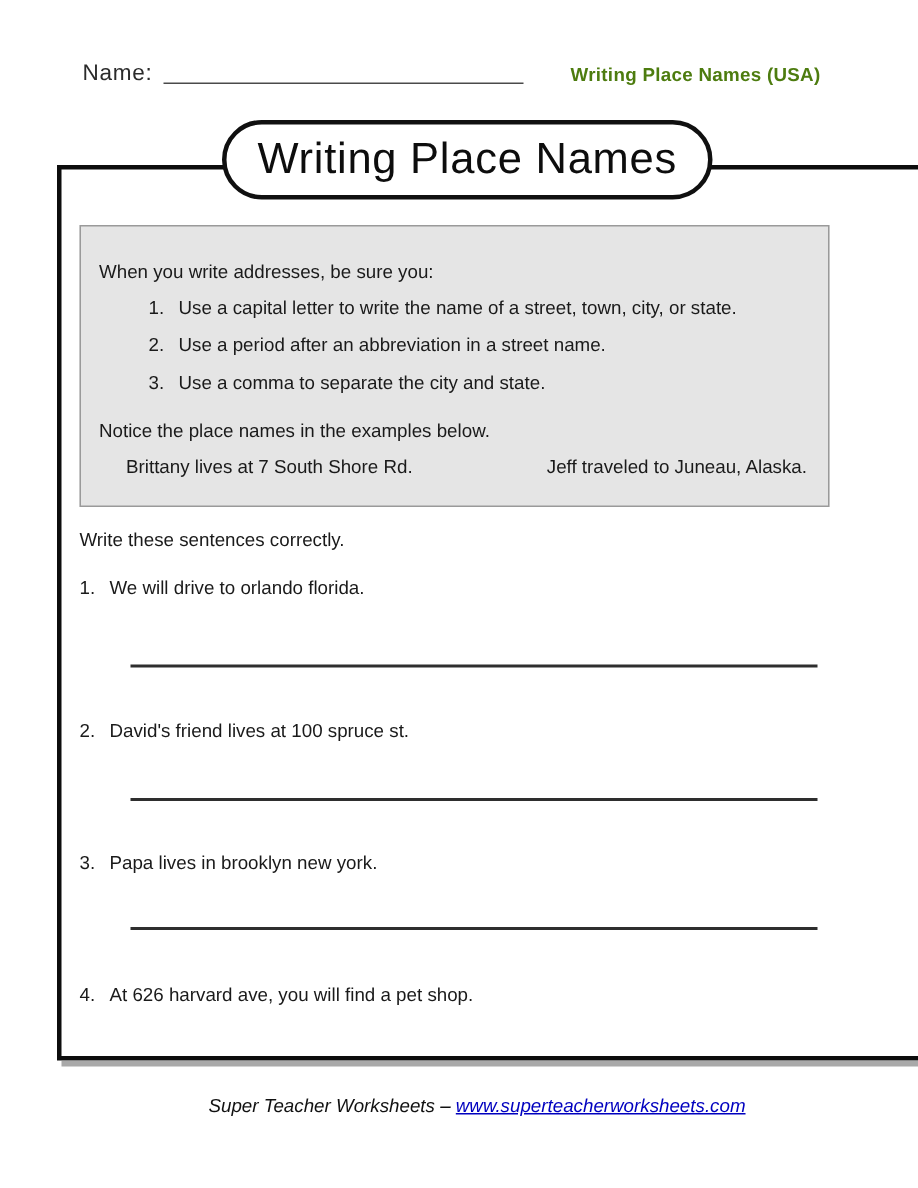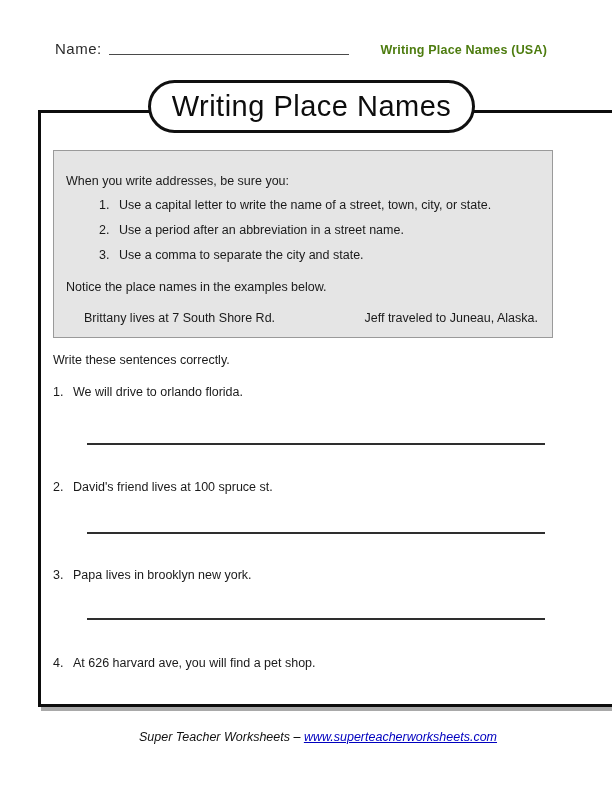--- a/index.html
+++ b/index.html
@@ -7,21 +7,21 @@
   .page {
     position:relative; width:612px; height:792px; background:#ffffff;
     overflow:hidden; margin:0 auto;
   }
 
   
   .header-row {
     position:absolute; top:40px; left:55px; right:65px;
     display:flex; justify-content:space-between; align-items:flex-end;
   }
-  .name-group { display:flex; align-items:flex-start; }
+  .name-group { display:flex; align-items:center; }
   .name-label { font-size:15px; color:#2b2b2b; letter-spacing:0.5px; }
   .name-line {
     display:inline-block; width:240px; height:15px; margin-left:7px;
     border-bottom:1.6px solid #4a4a4a;
   }
   .header-tag { font-size:12.5px; font-weight:600; color:#4d7c0f; letter-spacing:0.2px; }
 
   
   .title-pill {
     position:absolute; left:148px; top:80px; width:327px; height:53px;
@@ -41,21 +41,21 @@
   .info-box {
     position:absolute; left:12px; top:37px; width:500px; height:188px;
     background:#e5e5e5; border:1px solid #9a9a9a;
     padding:23px 14px 0 12px; font-size:12.5px; line-height:15px;
   }
   .info-intro { margin-bottom:9px; }
   .rules { margin-left:33px; }
   .rule-row { display:flex; margin-bottom:10px; }
   .rule-num { width:20px; flex:0 0 20px; }
   .notice { margin-top:17px; }
-  .examples-row { display:flex; margin-top:16px;gap:7px; }
+  .examples-row { display:flex; margin-top:9px;gap:7px; }
   .example-left { margin-left:18px; }
   .example-right { margin-left:auto; }
 
   
   .directions { position:absolute; left:12px; top:240px; font-size:12.5px; }
   .exercise { position:absolute; left:12px; display:flex; font-size:12.5px; }
   .ex-num { width:20px; flex:0 0 20px; }
   .ex-1 { top:272px; } .ex-2 { top:367px; } .ex-3 { top:455px; } .ex-4 { top:543px; }
   .answer-line {
     position:absolute; left:46px; width:458px; height:0;

